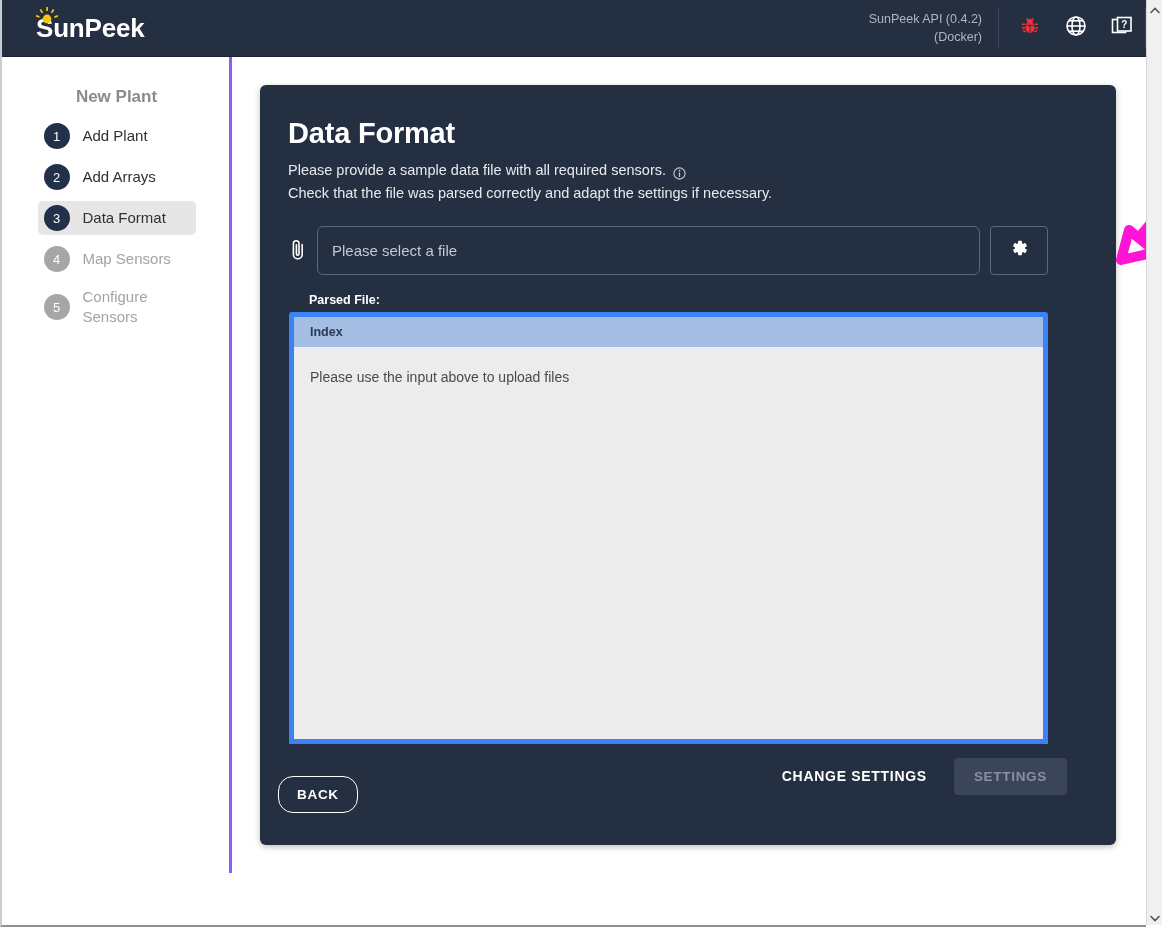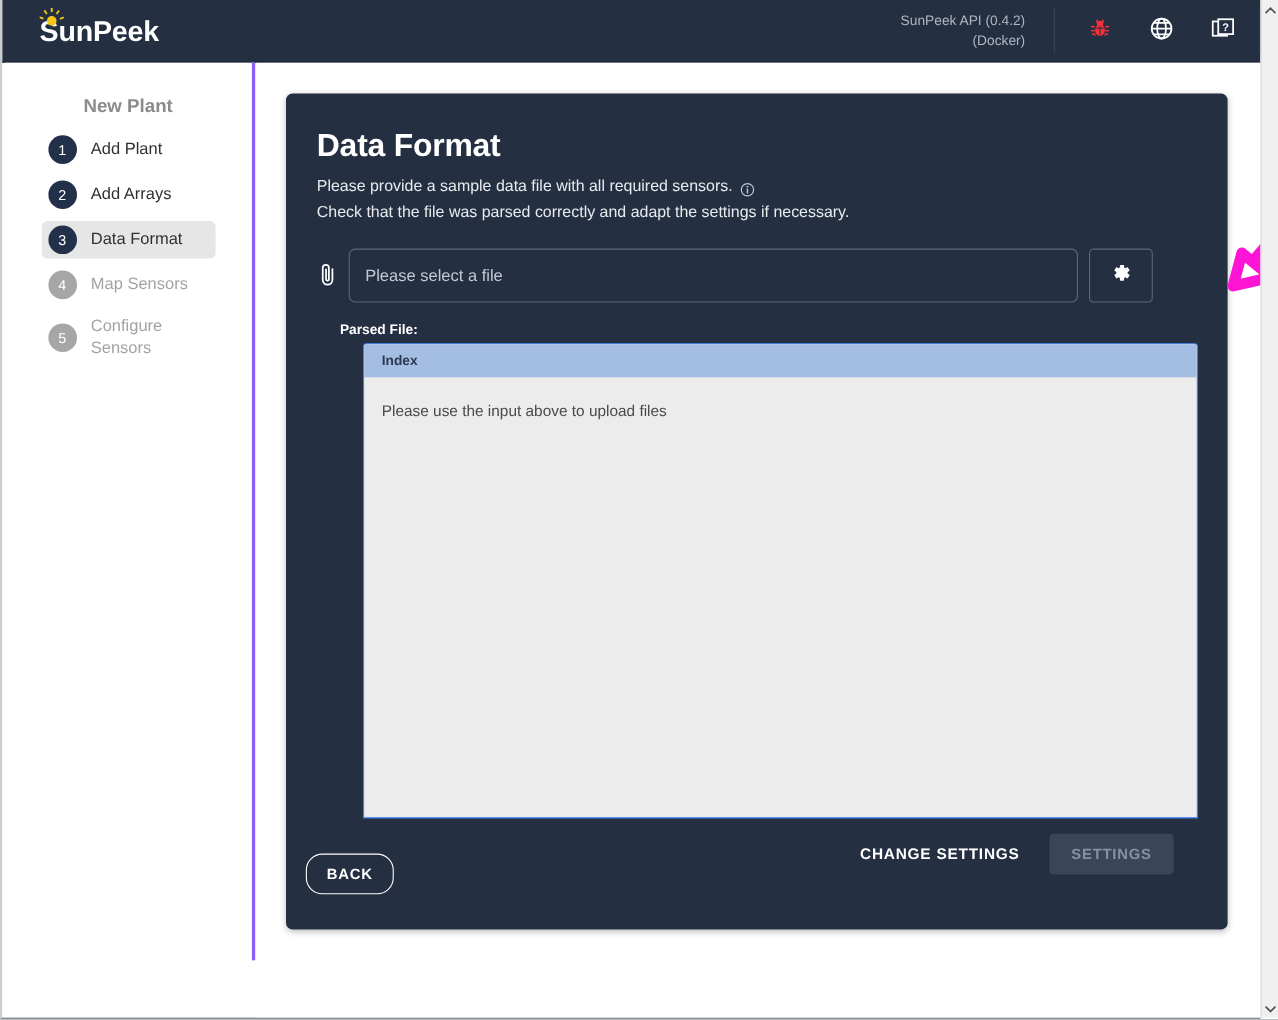--- a/index.html
+++ b/index.html
@@ -42,21 +42,21 @@
     letter-spacing: -0.2px;
     line-height: 1;
   }
   #sun-icon {
     position: absolute;
     left: 0px; top: -8px;
     width: 22px; height: 18px;
   }
   #header-right {
     margin-left: auto;
-    display: flex; align-items: center; height: 100%; gap: 10px;
+    display: flex; align-items: center; height: 100%;
   }
   #api-version {
     color: #aeb6c2;
     font-size: 12.5px;
     text-align: right;
     line-height: 1.45;
     padding-right: 16px;
     white-space: pre-line;
   }
   .hdr-divider {
@@ -180,26 +180,26 @@
   }
 
   
   #parsed-file-label {
     color: #ffffff;
     font-size: 12.5px;
     font-weight: bold;
     padding: 18px 0 5px 49px;
   }
   #parsed-table {
-    margin-left: 70px;
+    margin-left: 29px;
     width: 759px; height: 432px;
     background: #ececec;
     border-radius: 3px 3px 0 0;
     overflow: hidden;
-    border: 1px solid #3b82f6;
+    border: 5px solid #3b82f6;
   }
   #parsed-table-header {
     background: #a3bde3;
     height: 30px;
     display: flex; align-items: center;
     padding-left: 16px;
   }
   #parsed-table-header .col-head {
     color: #2b3a52;
     font-size: 12.5px;

